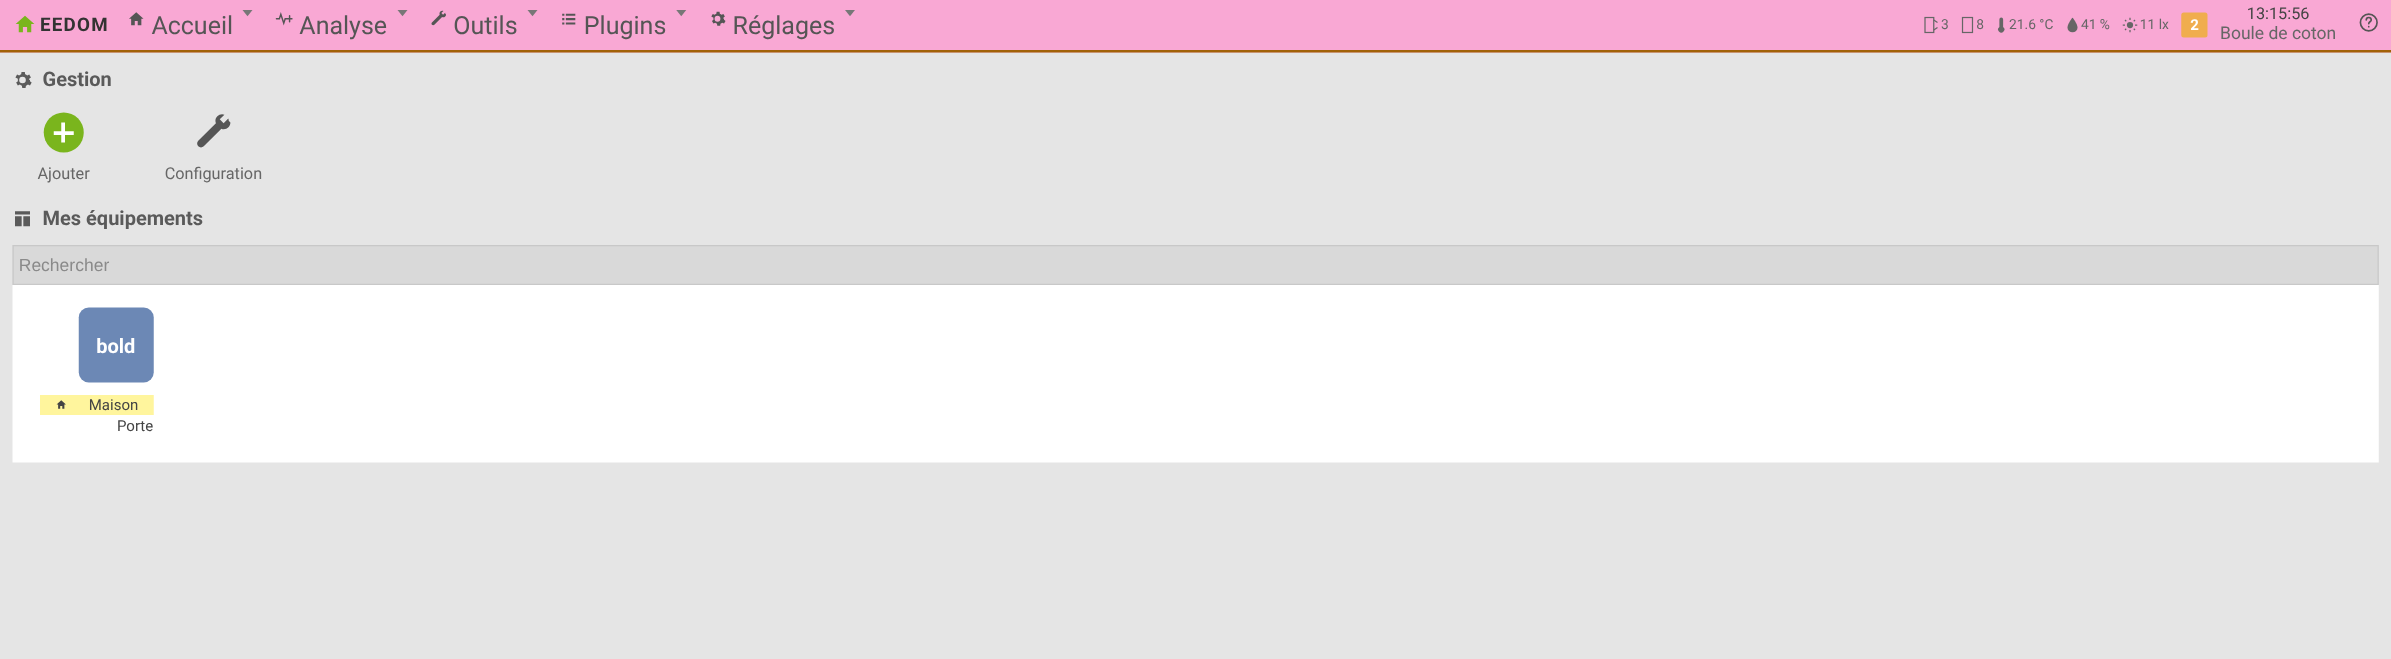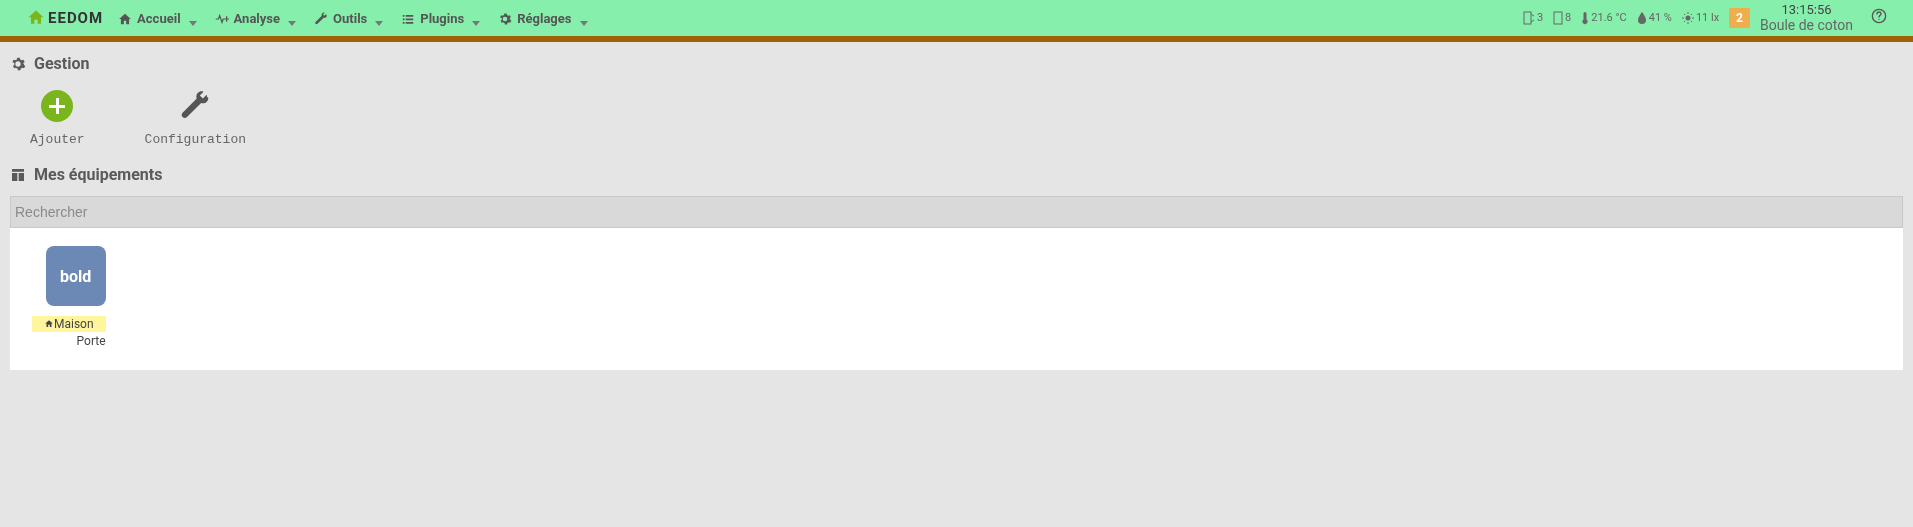--- a/index.html
+++ b/index.html
@@ -1,54 +1,54 @@
 <!DOCTYPE html>
 <html><head>
   <meta charset="utf-8">
   <style>
     * { box-sizing: border-box; margin: 0; padding: 0; }
     body { font-family: -apple-system, BlinkMacSystemFont, "Segoe UI", Roboto, Helvetica, Arial, sans-serif; background: #e5e5e5; color: #333; font-size: 14px; }
     
     
-    .navbar { background: #86efac; border-bottom: 6px solid #a16207; height: 42px; display: flex; align-items: center; padding: 0 26px; }
+    .navbar { background: #f9a8d4; border-bottom: 2px solid #a16207; height: 42px; display: flex; align-items: center; padding: 0 10px; }
     .logo { display: flex; align-items: center; margin-right: 15px; font-weight: bold; font-size: 15px; color: #333; letter-spacing: 1px; }
     .logo svg { margin-right: 2px; }
     .nav-items { display: flex; gap: 18px; align-items: center; }
-    .nav-item { display: flex; align-items: flex-end; gap: 5px; color: #555; cursor: pointer; font-size: 13px; font-weight: bold; }
+    .nav-item { display: flex; align-items: flex-start; gap: 5px; color: #555; cursor: pointer; font-size: 20px; }
     .nav-item .caret { width: 0; height: 0; border-left: 4px solid transparent; border-right: 4px solid transparent; border-top: 5px solid #777; margin-left: 3px; }
     .nav-right { margin-left: auto; display: flex; align-items: center; gap: 10px; font-size: 11px; color: #666; }
     .status-badge { background: #f0ad4e; color: #fff; padding: 3px 7px; border-radius: 2px; font-size: 12px; font-weight: bold; }
     .clock-block { text-align: center; line-height: 1.2; }
     .clock-time { font-size: 13px; color: #444; }
     .clock-label { font-size: 14px; color: #666; }
     .help-icon { font-size: 16px; color: #555; margin-left: 8px; cursor: pointer; }
     .sensor { display: flex; align-items: center; gap: 2px; }
     .sensor svg { flex-shrink: 0; }
     
     
     .content { padding: 12px 10px; }
     .section-title { display: flex; align-items: center; gap: 8px; color: #5a5a5a; font-size: 16px; font-weight: 700; margin-bottom: 12px; }
     .section-title svg { fill: #5a5a5a; }
     
     .action-row { display: flex; gap: 60px; padding: 5px 20px 18px; }
-    .action-item { display: flex; flex-direction: column; align-items: center; gap: 10px; cursor: pointer; color: #666; font-size: 13px; font-family: Liberation Mono, monospace; }
+    .action-item { display: flex; flex-direction: column; align-items: center; gap: 10px; cursor: pointer; color: #666; font-size: 13px; }
     .add-circle { width: 32px; height: 32px; border-radius: 50%; background: #7ab51d; display: flex; align-items: center; justify-content: center; }
     .add-circle::before, .add-circle::after { content: ''; position: absolute; background: #fff; }
     .add-circle { position: relative; }
     .add-circle::before { width: 16px; height: 3px; }
     .add-circle::after { width: 3px; height: 16px; }
     .wrench-icon { width: 32px; height: 32px; display: flex; align-items: center; justify-content: center; }
     
     .search-bar { width: 100%; background: #d9d9d9; border: 1px solid #c8c8c8; padding: 7px 4px; font-size: 14px; color: #333; outline: none; border-radius: 0; }
     .search-bar::placeholder { color: #8a8a8a; }
     
     .equip-panel { background: #fff; padding: 18px 22px 22px; min-height: 130px; }
     .equip-card { display: inline-flex; flex-direction: column; align-items: flex-end; cursor: pointer; }
     .equip-icon { width: 60px; height: 60px; border-radius: 8px; background: #6c88b5; display: flex; align-items: center; justify-content: center; color: #fff; font-weight: bold; font-size: 16px; margin-bottom: 10px; }
-    .equip-room { background: #fff59d; padding: 1px 12px; font-size: 12px; color: #444; display: flex; align-items: center; gap: 0; margin-bottom: 2px; }
+    .equip-room { background: #fff59d; padding: 1px 12px; font-size: 12px; color: #444; display: flex; align-items: center; gap: 17px; margin-bottom: 2px; }
     .equip-name { font-size: 12px; color: #444; }
   </style>
 </head>
 <body>
 
 <div class="navbar">
   <div class="logo">
     <svg width="20" height="20" viewBox="0 0 24 24">
         <path fill="#7ab51d" d="M12 3l9 8h-3v8h-4v-5h-4v5H6v-8H3z"></path>
       </svg>

